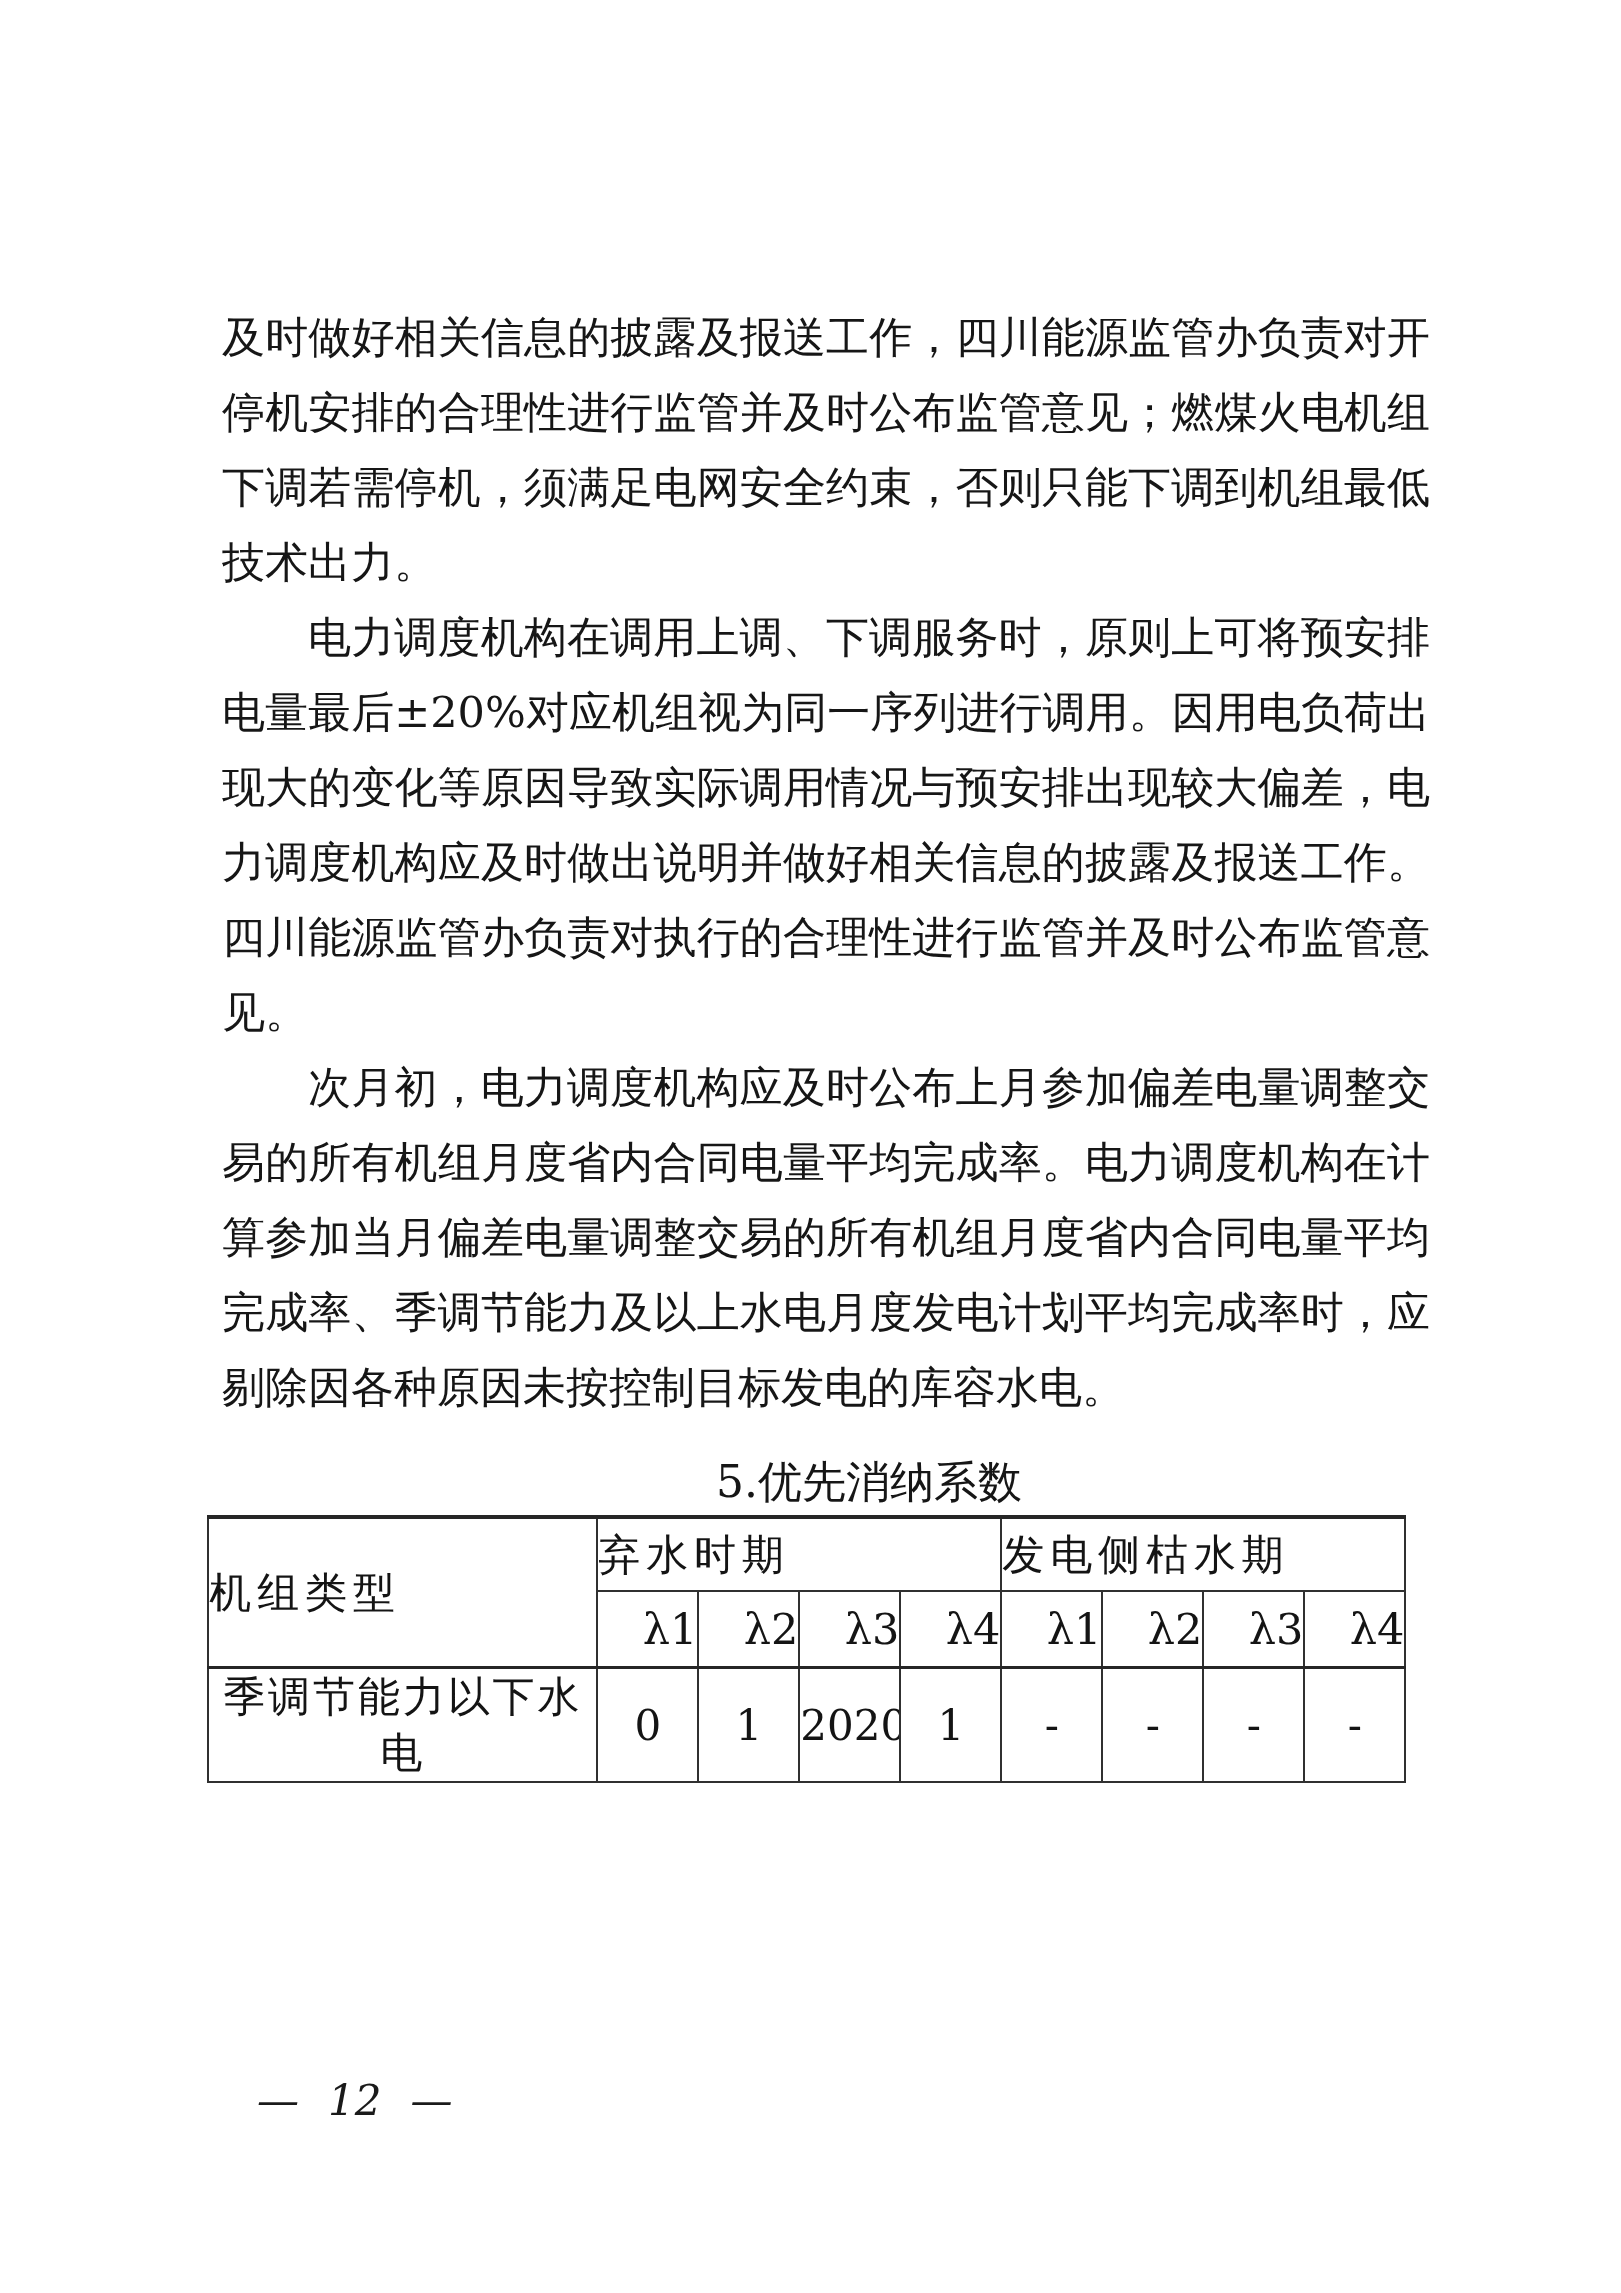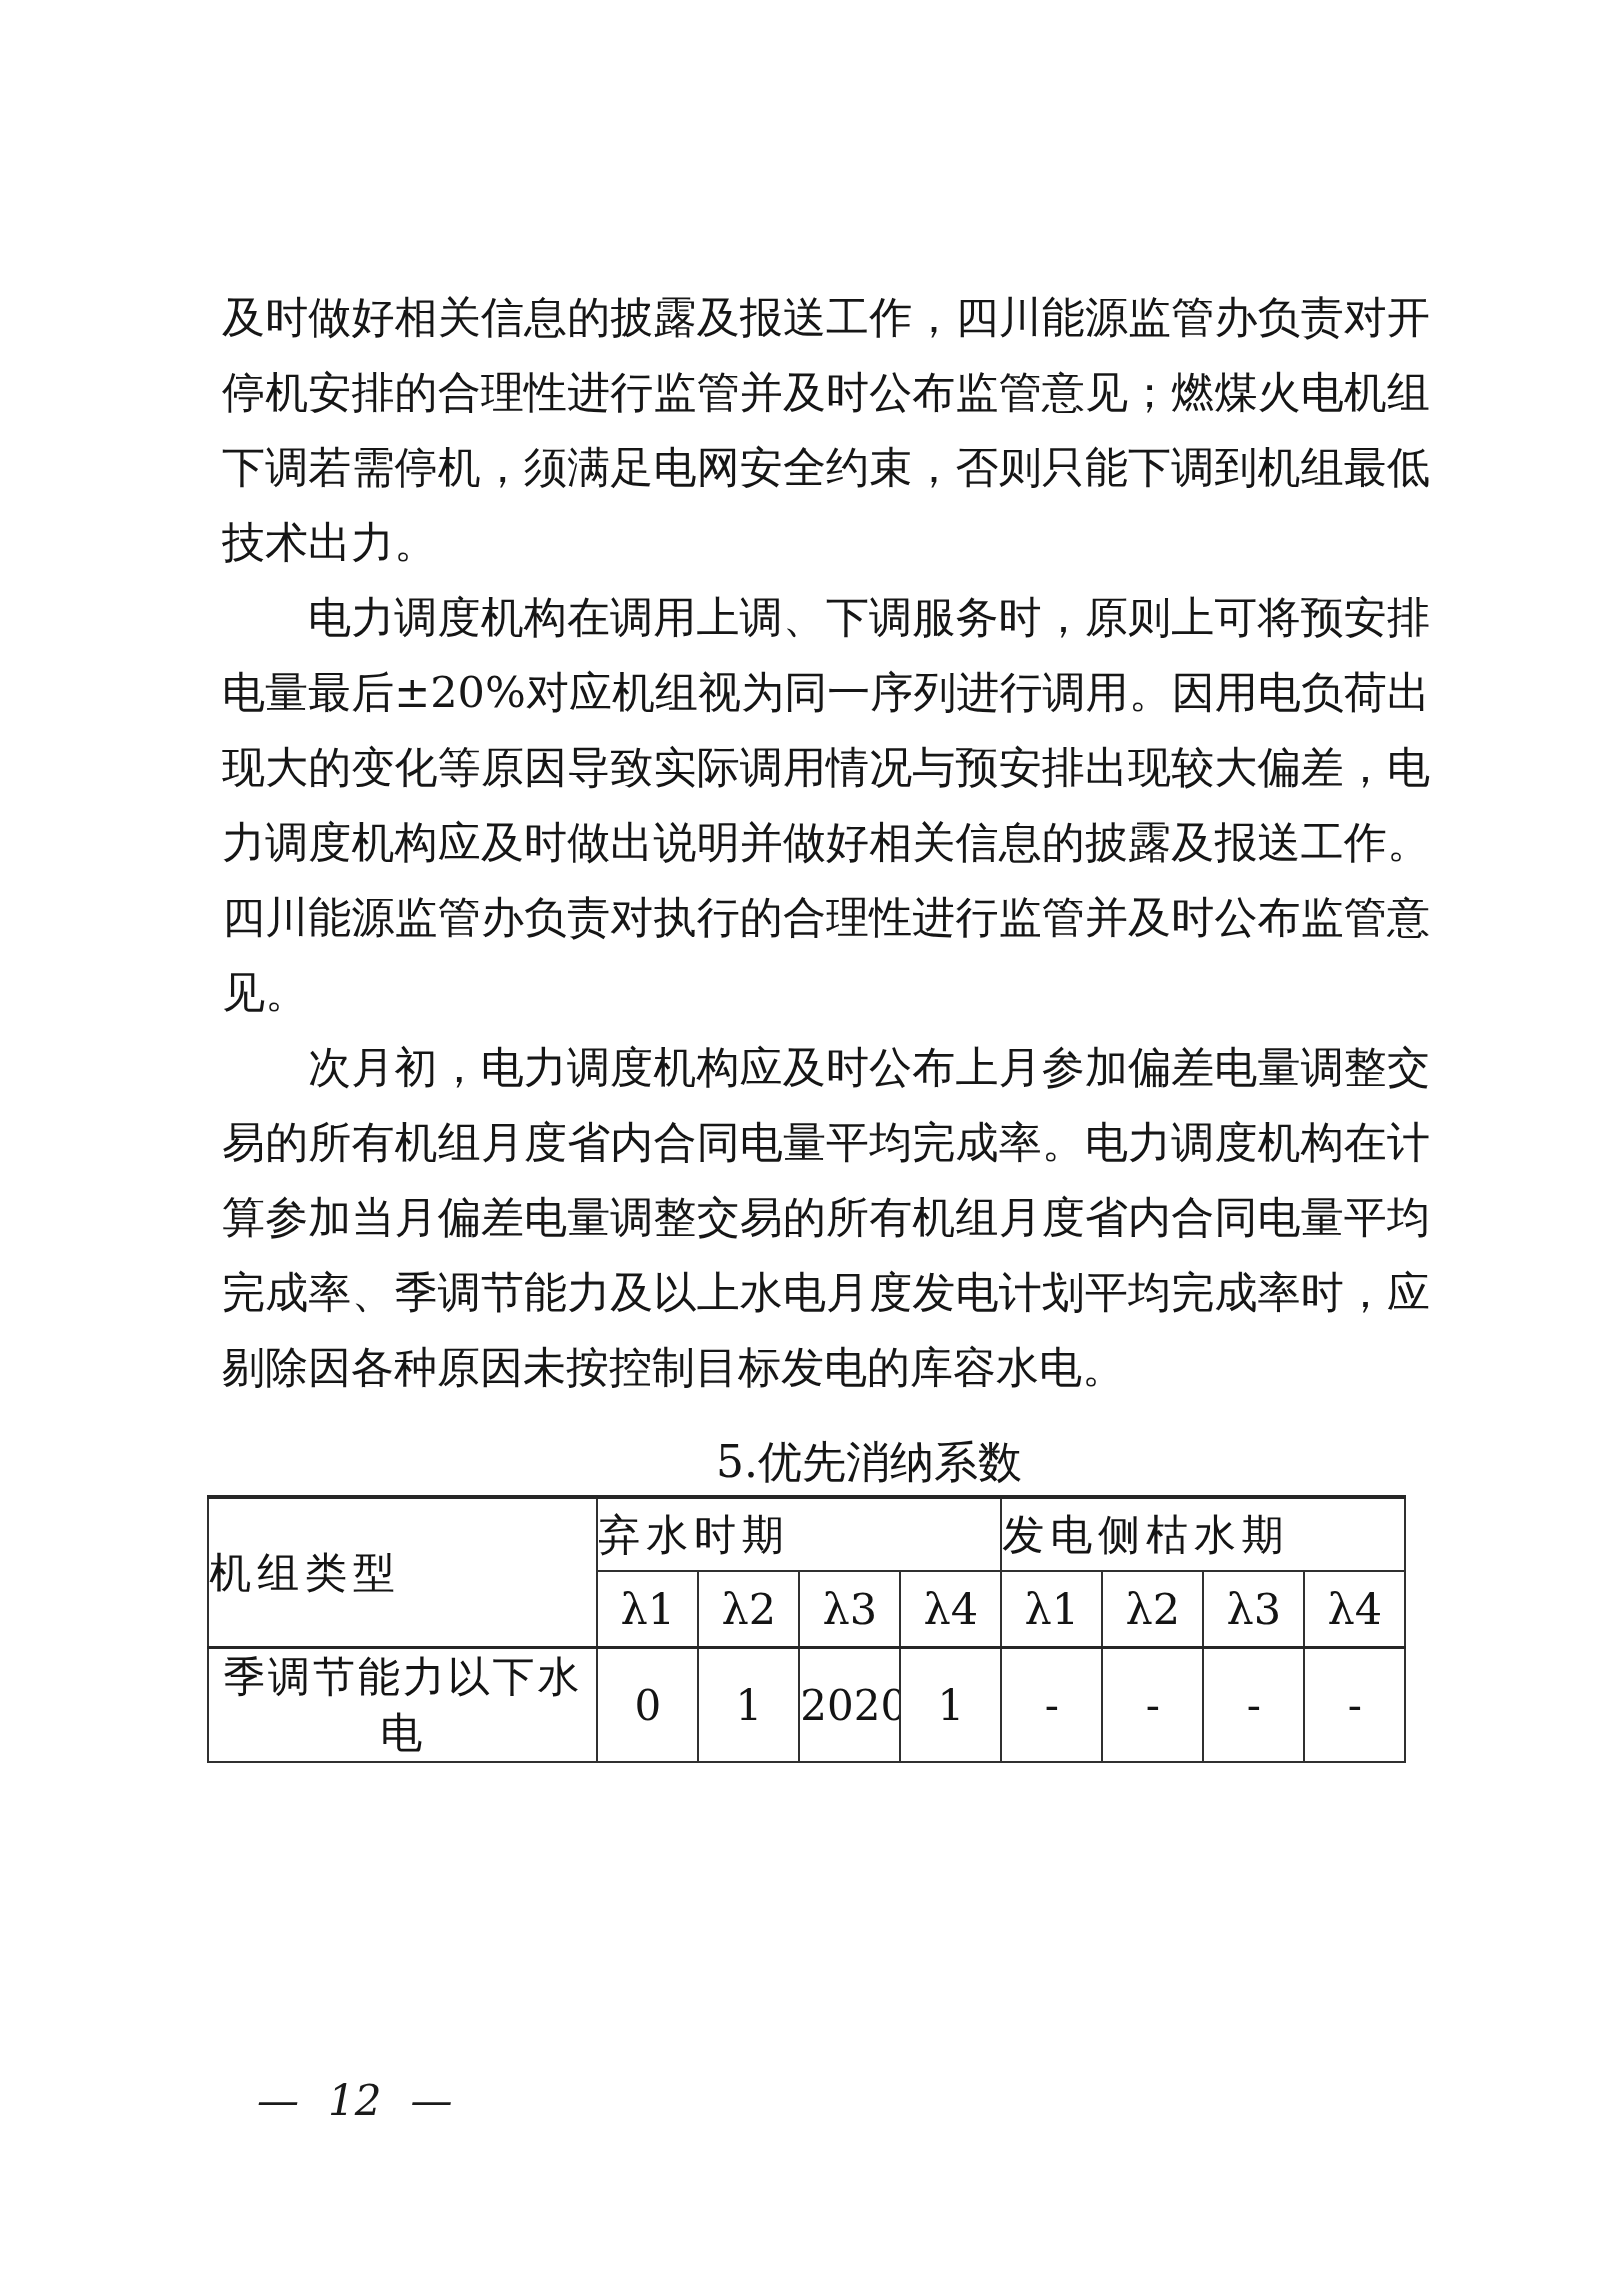--- a/index.html
+++ b/index.html
@@ -7,21 +7,21 @@
     position:relative;
     width:1621px; height:2294px;
     margin:0 auto;
     background:#ffffff;
     font-family:"DejaVu Serif","Liberation Serif",serif;
     color:#161616;
     overflow:hidden;
   }
   .content {
     position:absolute;
-    left:222px; top:280px;
+    left:222px; top:300px;
     width:1208px;
   }
   .para {
     margin:0;
     font-size:43px;
     line-height:75px;
     text-align:justify;
     text-justify:inter-character;
     word-break:break-all;
   }
@@ -55,21 +55,21 @@
     text-align:left;
   }
   td.cell-group {
     height:71px;
     padding-left:15.7px;
     letter-spacing:5.9px;
     text-align:left;
   }
   tr.lambda-row td {
     height:74px;
-    text-align:center;
+    text-align:right;
     font-size:43px;
   }
   tr.data-row td { border-top:3.9px solid #262626; height:71px; }
   td.cell-rowlabel {
     padding-left:17.6px;
     letter-spacing:2.9px;
     text-align:center;
   }
   td.cell-val { text-align:center; font-size:41px; }
   .footer {

